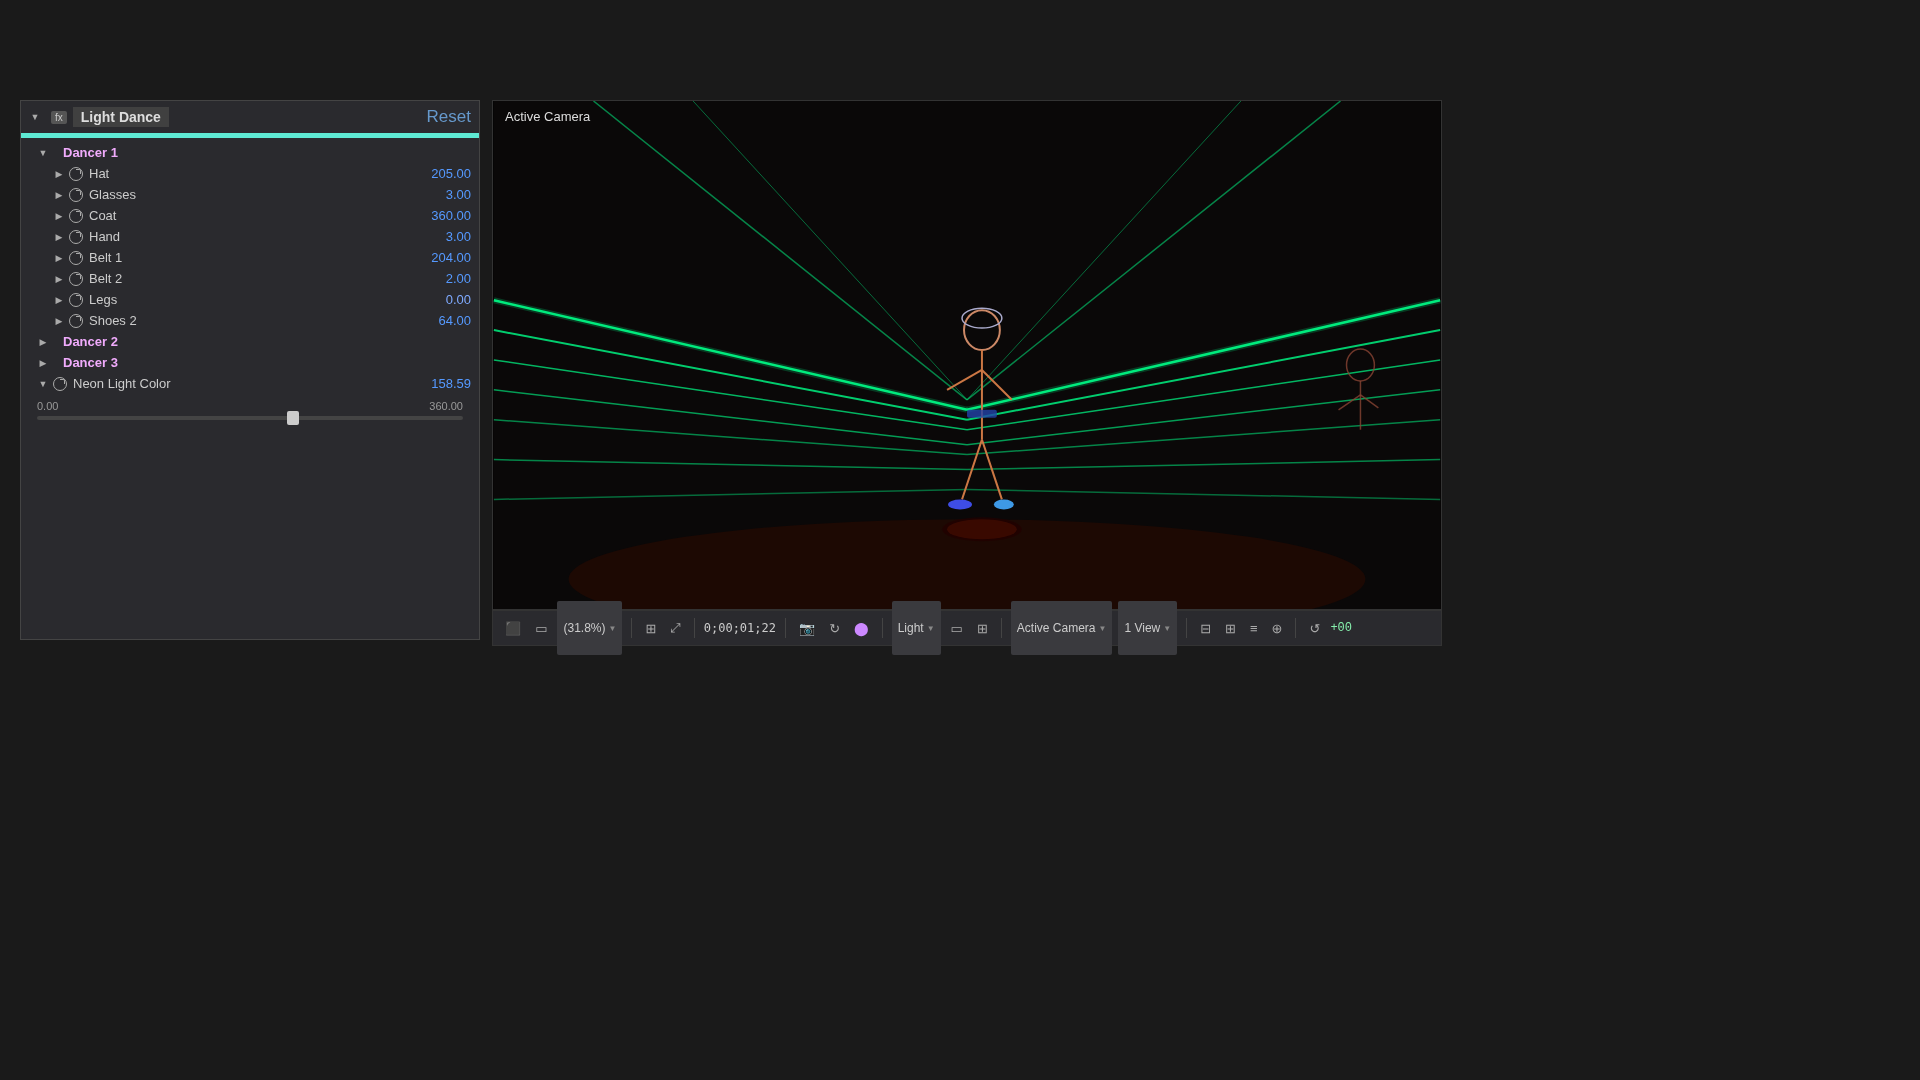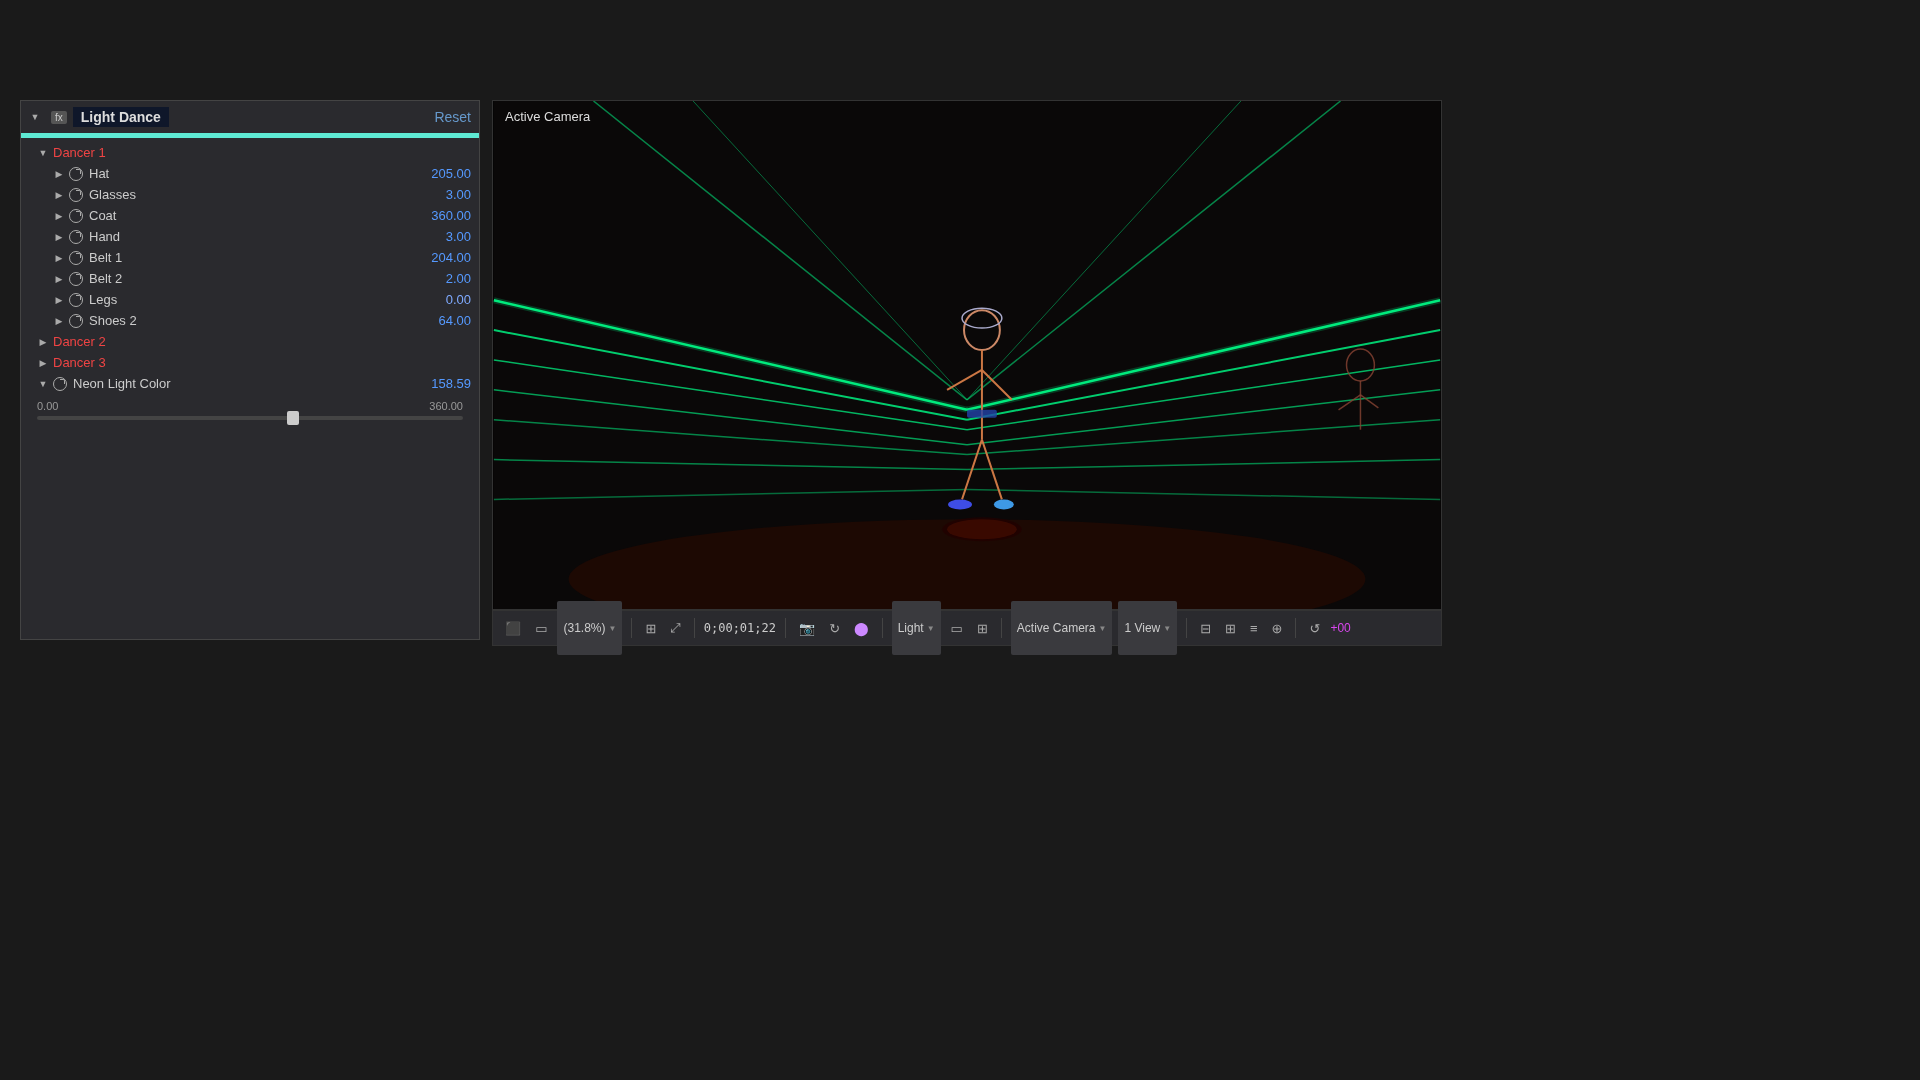--- a/index.html
+++ b/index.html
@@ -38,29 +38,29 @@
       color: #ccc;
       font-size: 10px;
       padding: 1px 4px;
       border-radius: 2px;
     }
 
     .panel-title {
       color: #ddd;
       font-size: 14px;
       font-weight: bold;
-      background: #0f172a;
+      background: #404040;
       padding: 2px 8px;
     }
 
     .reset-btn {
       margin-left: auto;
       color: #6699cc;
       cursor: pointer;
-      font-size: 14px;
+      font-size: 17px;
       background: none;
       border: none;
     }
 
     .panel-body {
       padding: 4px 0;
       overflow-y: auto;
       height: calc(100% - 36px);
     }
 
@@ -121,22 +121,23 @@
       color: #5599ff;
       min-width: 60px;
       text-align: right;
     }
 
     .item-value.zero {
       color: #7faaff;
     }
 
     .section-label {
-      color: #ef4444;
-      font-weight: normal;
+      color: #f0abfc;
+      font-weight: bold;
+      margin-left: 10px;
     }
 
     
     .slider-row {
       padding: 6px 16px;
     }
     .slider-labels {
       display: flex;
       justify-content: space-between;
       color: #999;
@@ -249,22 +250,23 @@
       color: #888;
     }
 
     .toolbar-time {
       color: #ccc;
       font-size: 12px;
       font-family: monospace;
     }
 
     .toolbar-green {
-      color: #d946ef;
+      color: #86efac;
       font-size: 12px;
+      font-family: Liberation Mono, monospace;
     }
   </style>
 </head>
 <body>
 
 <div id="left-panel">
   <div class="panel-header">
     <span class="arrow down"></span>
     <span class="fx-badge">fx</span>
     <span class="panel-title">Light Dance</span>

